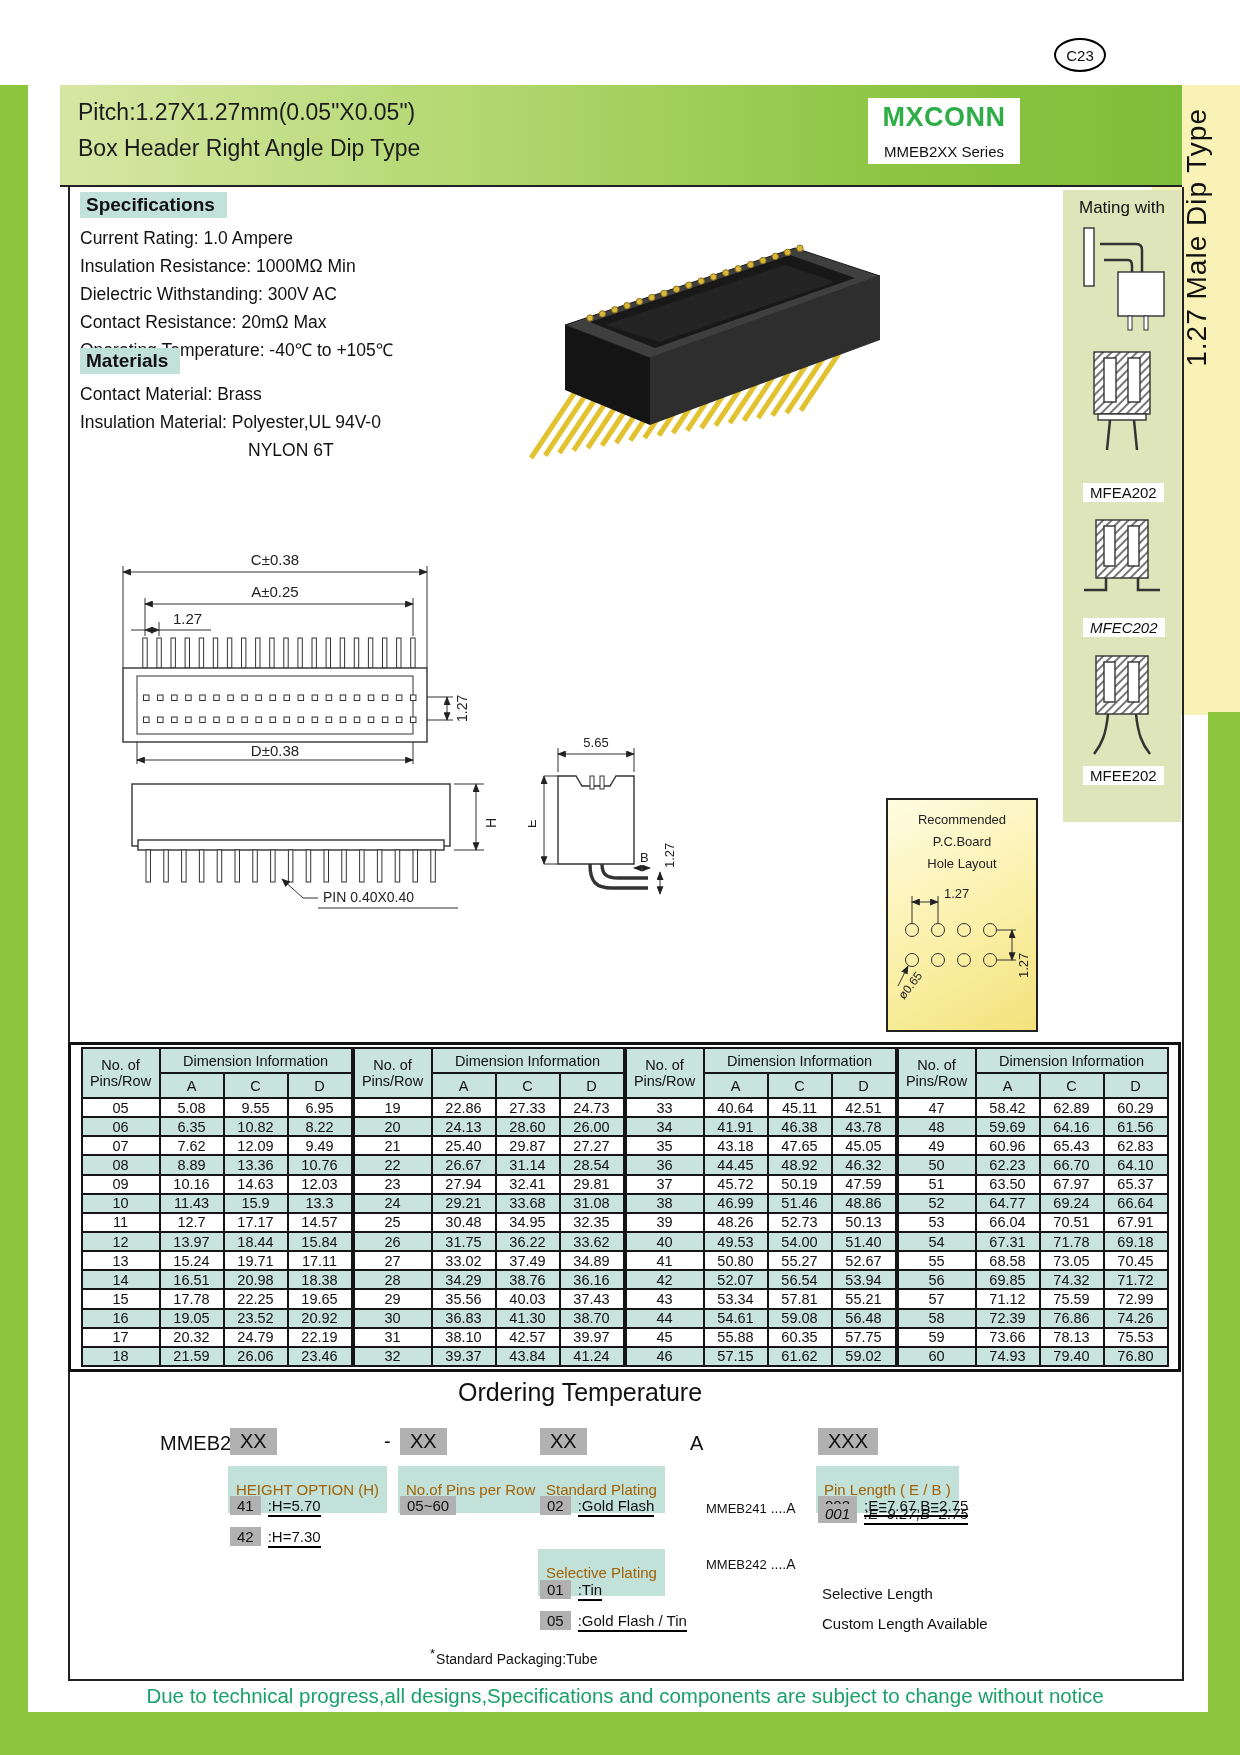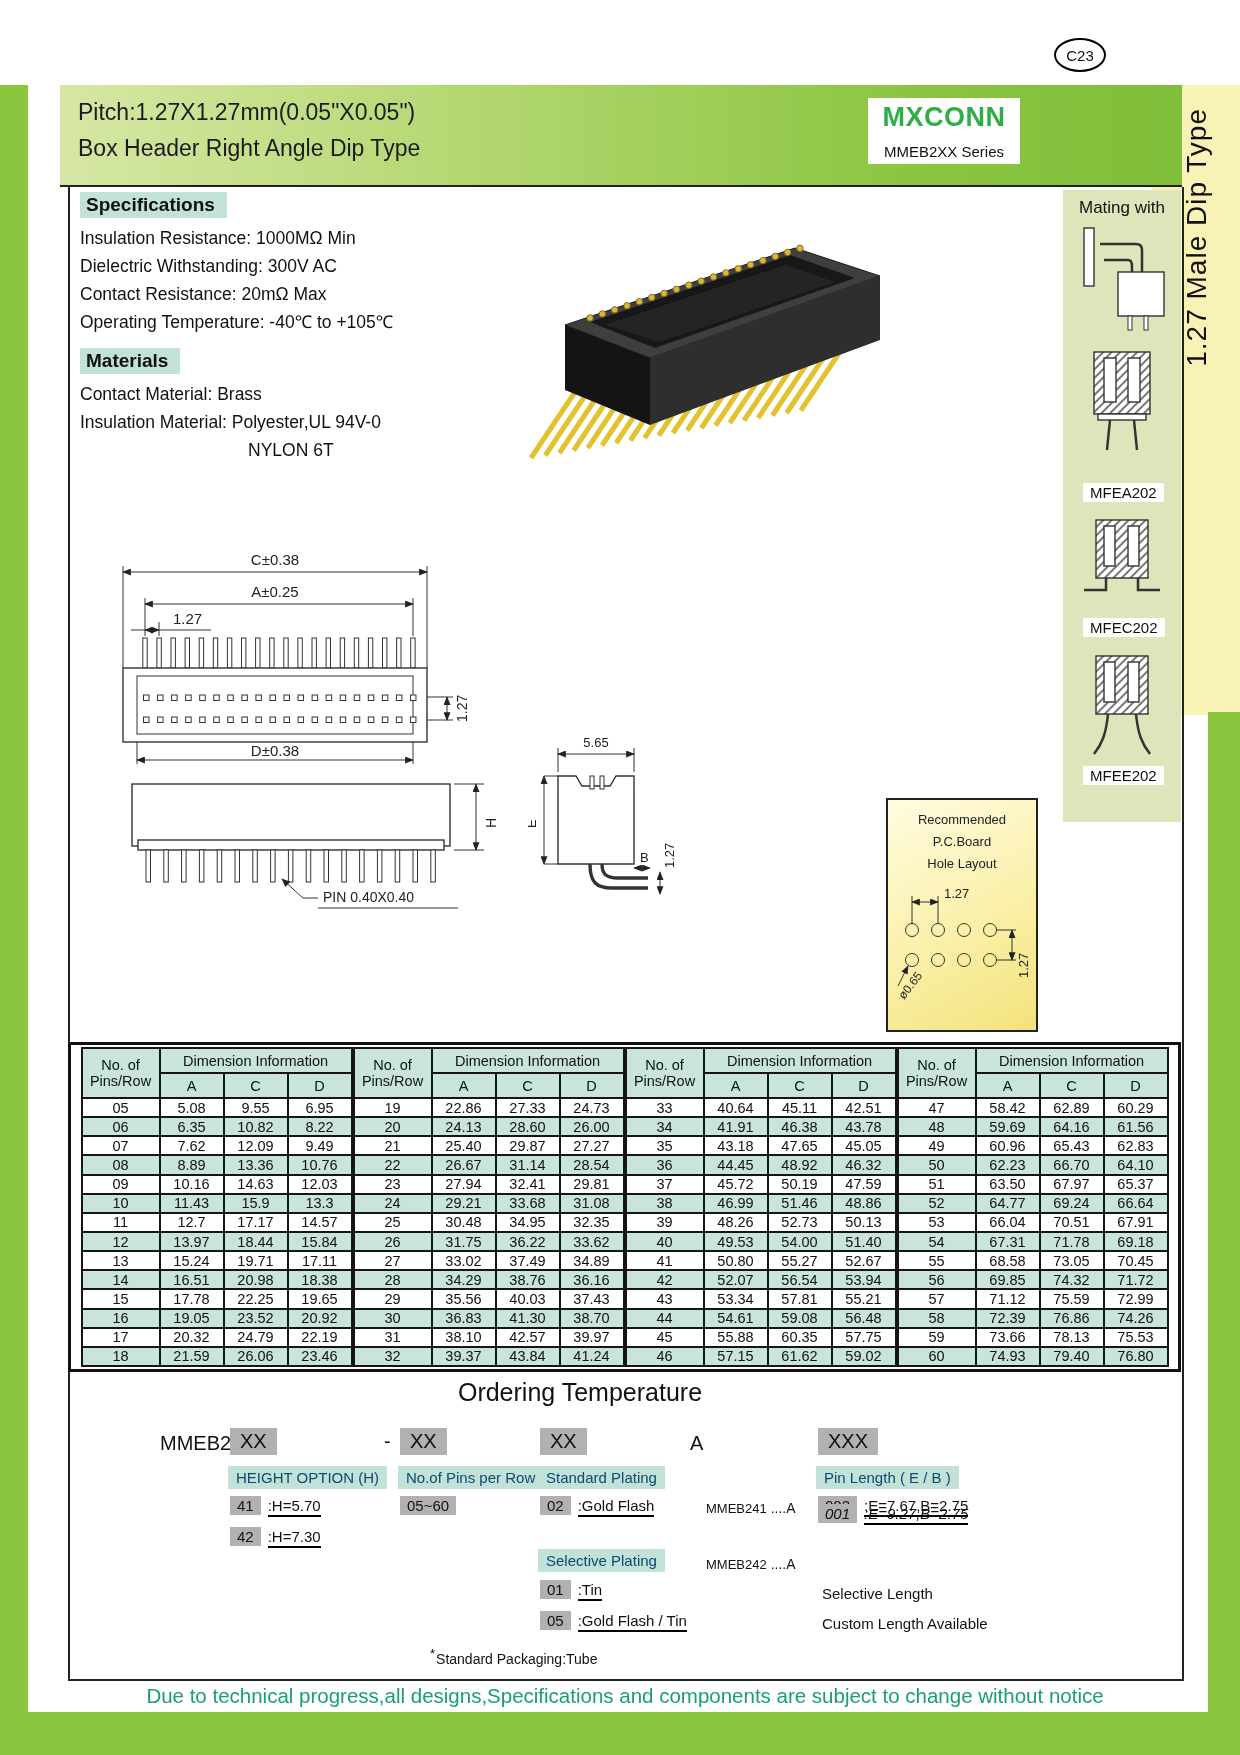--- a/index.html
+++ b/index.html
@@ -47,21 +47,21 @@
   table.dim th,table.dim td{border:2px solid #151515;text-align:center;padding:0;font-weight:normal;}
   table.dim th{background:#c8e4dc;font-size:14.5px;height:23px;line-height:16px;}
   table.dim td{font-size:14.5px;height:16.6px;background:#fff;}
   table.dim tr.alt td{background:#c8e4dc;}
   table.dim col.c-pins{width:78px;}
   
   .ord-title{left:290px;top:1378px;width:580px;text-align:center;font-size:25px;color:#111;}
   .ord-prefix{font-size:20px;color:#111;}
   .gray-box{display:inline-block;background:#b1b1b1;color:#111;padding:1px 7px;font-size:15px;}
   .gray-box.big{font-size:20px;padding:2px 10px;}
-  .ord-band{display:inline-block;background:#c2e1d9;color:#0c4a6e;padding:3px 8px;font-size:15px;}
+  .ord-band{display:inline-block;background:#c2e1d9;color:#a16207;padding:15px 8px;font-size:15px;}
   .ord-row{display:flex;align-items:baseline;gap:7px;font-size:15px;}
   .u{border-bottom:2px solid #000;padding-bottom:1px;}
   .ord-note{font-size:15px;color:#111;}
   .ord-ex{font-size:13px;color:#111;display:flex;gap:4px;align-items:baseline;}
   .ord-ex .sfx{font-size:14px;}
   .ord-pack{font-size:14px;color:#111;}
   .ord-pack .star{vertical-align:super;font-size:13px;margin-right:1px;}
   
   .footer-text{left:70px;top:1684px;width:1110px;text-align:center;font-size:20.5px;color:#1aa06b;}
   
@@ -112,20 +112,21 @@
       <div class="brand">MXCONN</div>
       <div class="series">MMEB2XX Series</div>
     </div>
   </div>
 
   <div class="abs frame"></div>
 
   <div class="abs" style="left:80px;top:192px;">
     <div class="sec-head">Specifications</div>
     <div class="sec-items">
+      <div>Current Rating: 1.0 Ampere</div>
       <div>Insulation Resistance: 1000MΩ Min</div>
       <div>Dielectric Withstanding: 300V AC</div>
       <div>Contact  Resistance: 20mΩ Max</div>
       <div>Operating Temperature: -40℃ to +105℃</div>
     </div>
   </div>
 
   <div class="abs" style="left:80px;top:348px;">
     <div class="sec-head">Materials</div>
     <div class="sec-items">
@@ -374,21 +375,21 @@
       <path class="mleg" d="M62,72 L65,102"></path>
     </svg>
     <div class="mate-label" style="left:20px;top:293px;">MFEA202</div>
     <svg class="abs" style="left:9px;top:326px;" width="100" height="96" viewBox="0 0 100 96">
       <rect x="24" y="4" width="52" height="58" fill="url(#hatch)" stroke="#333" stroke-width="1.4"></rect>
       <rect class="ow" x="32" y="10" width="11" height="40"></rect>
       <rect class="ow" x="56" y="10" width="11" height="40"></rect>
       <path class="mleg" d="M34,62 V74 H12"></path>
       <path class="mleg" d="M66,62 V74 H88"></path>
     </svg>
-    <div class="mate-label" style="left:20px;top:428px;">MFEC202</div>
+    <div class="mate-label" style="left:20px;top:428px;font-style:italic;">MFEC202</div>
     <svg class="abs" style="left:9px;top:462px;" width="100" height="110" viewBox="0 0 100 110">
       <rect x="24" y="4" width="52" height="58" fill="url(#hatch)" stroke="#333" stroke-width="1.4"></rect>
       <rect class="ow" x="32" y="10" width="11" height="40"></rect>
       <rect class="ow" x="56" y="10" width="11" height="40"></rect>
       <path class="mleg" d="M36,62 C34,82 30,92 22,102"></path>
       <path class="mleg" d="M64,62 C66,82 70,92 78,102"></path>
     </svg>
     <div class="mate-label" style="left:20px;top:576px;">MFEE202</div>
   </div>
 

